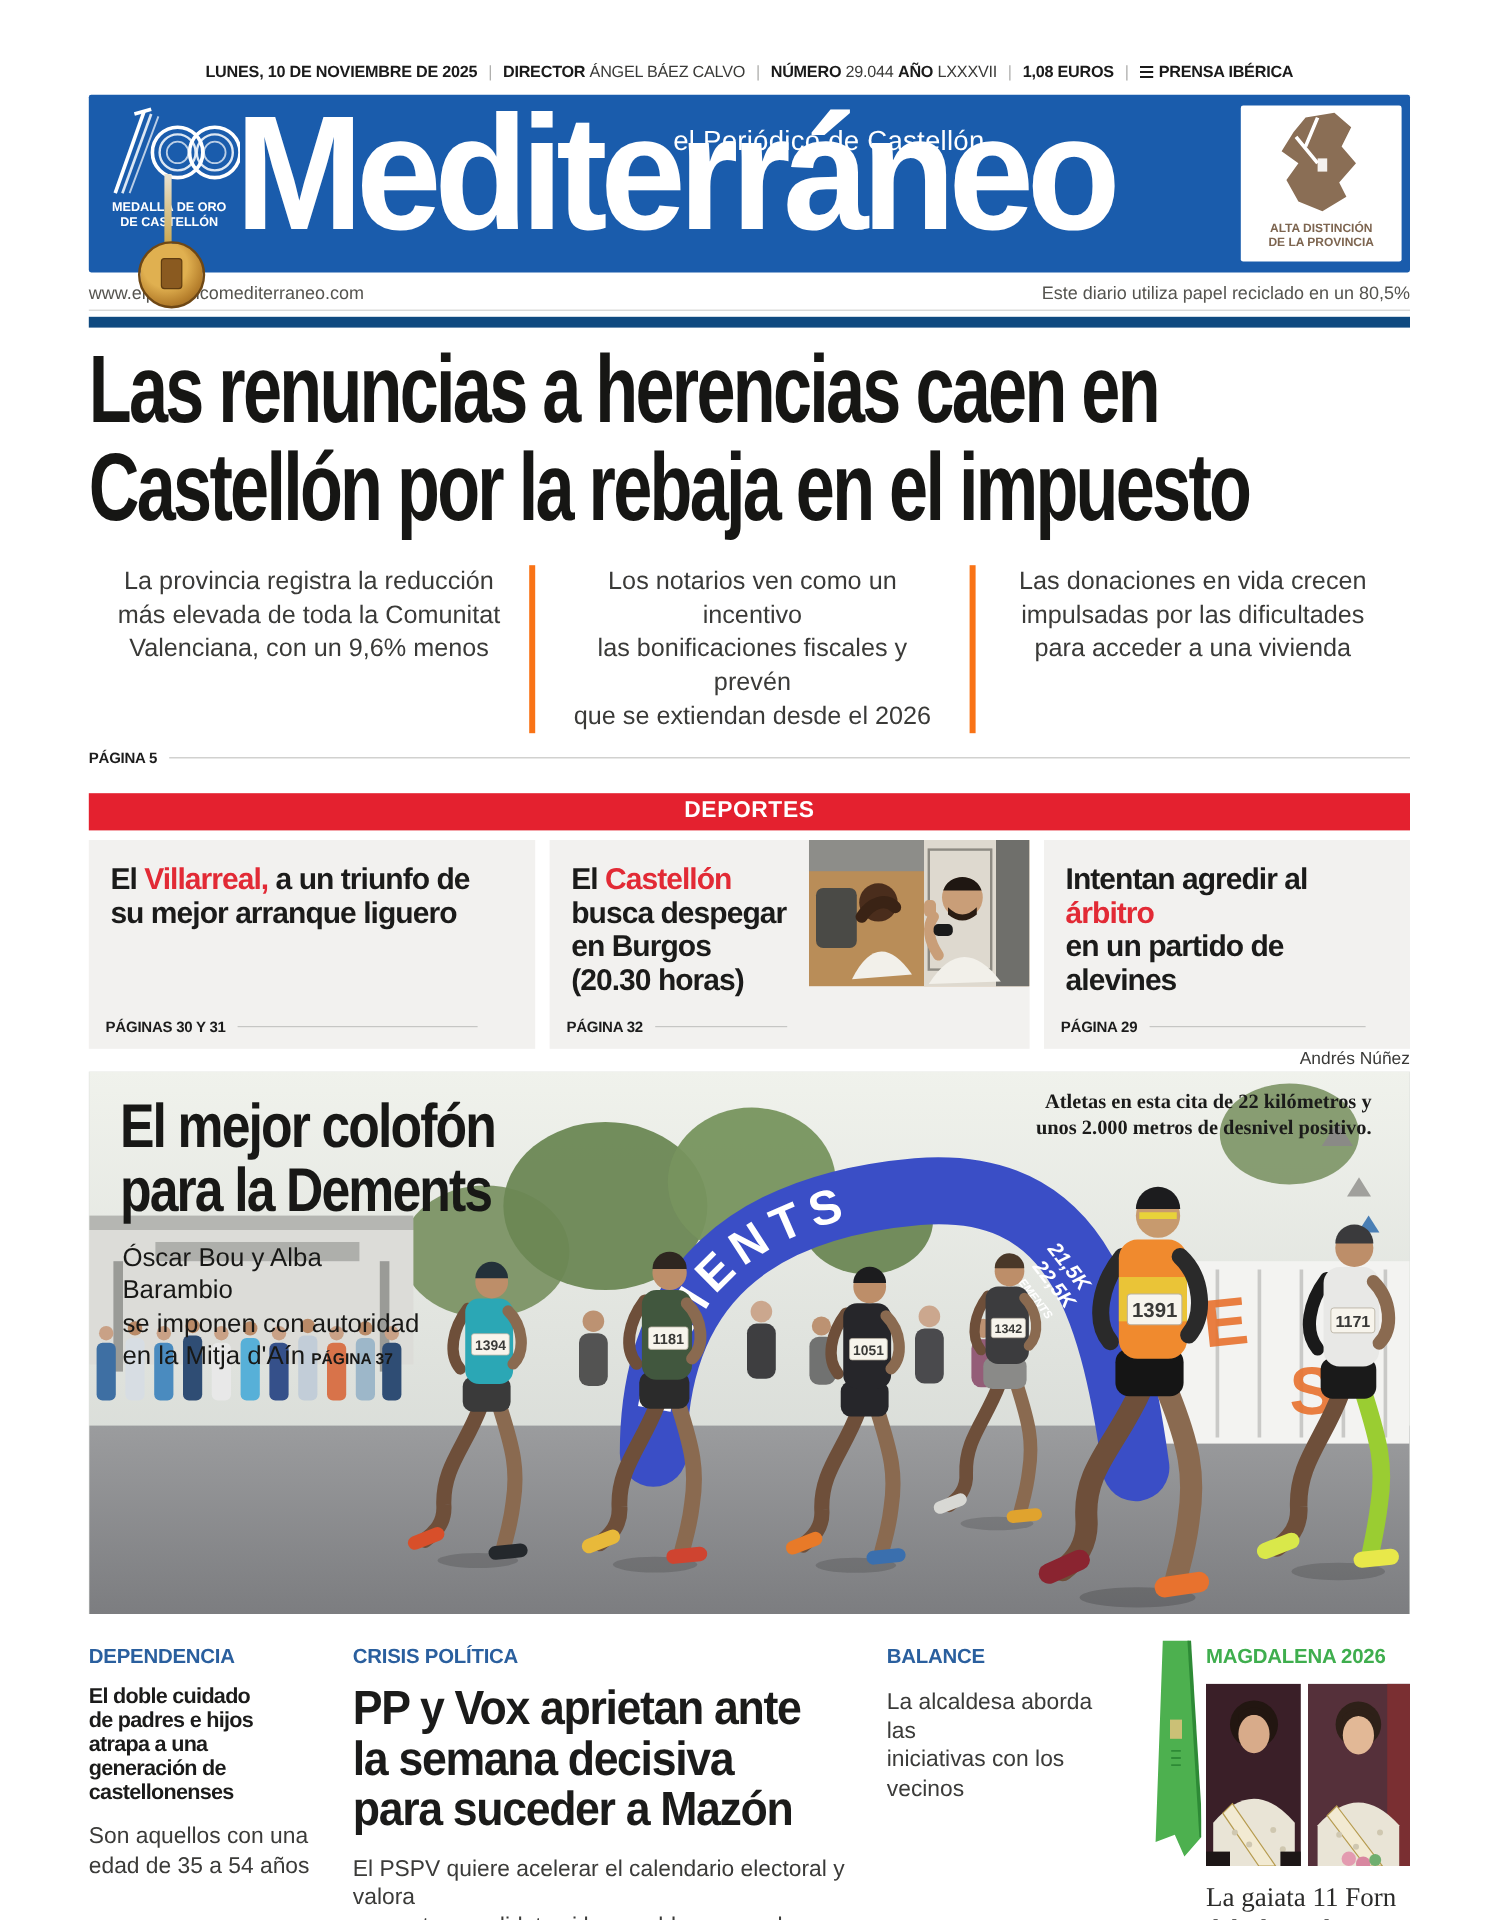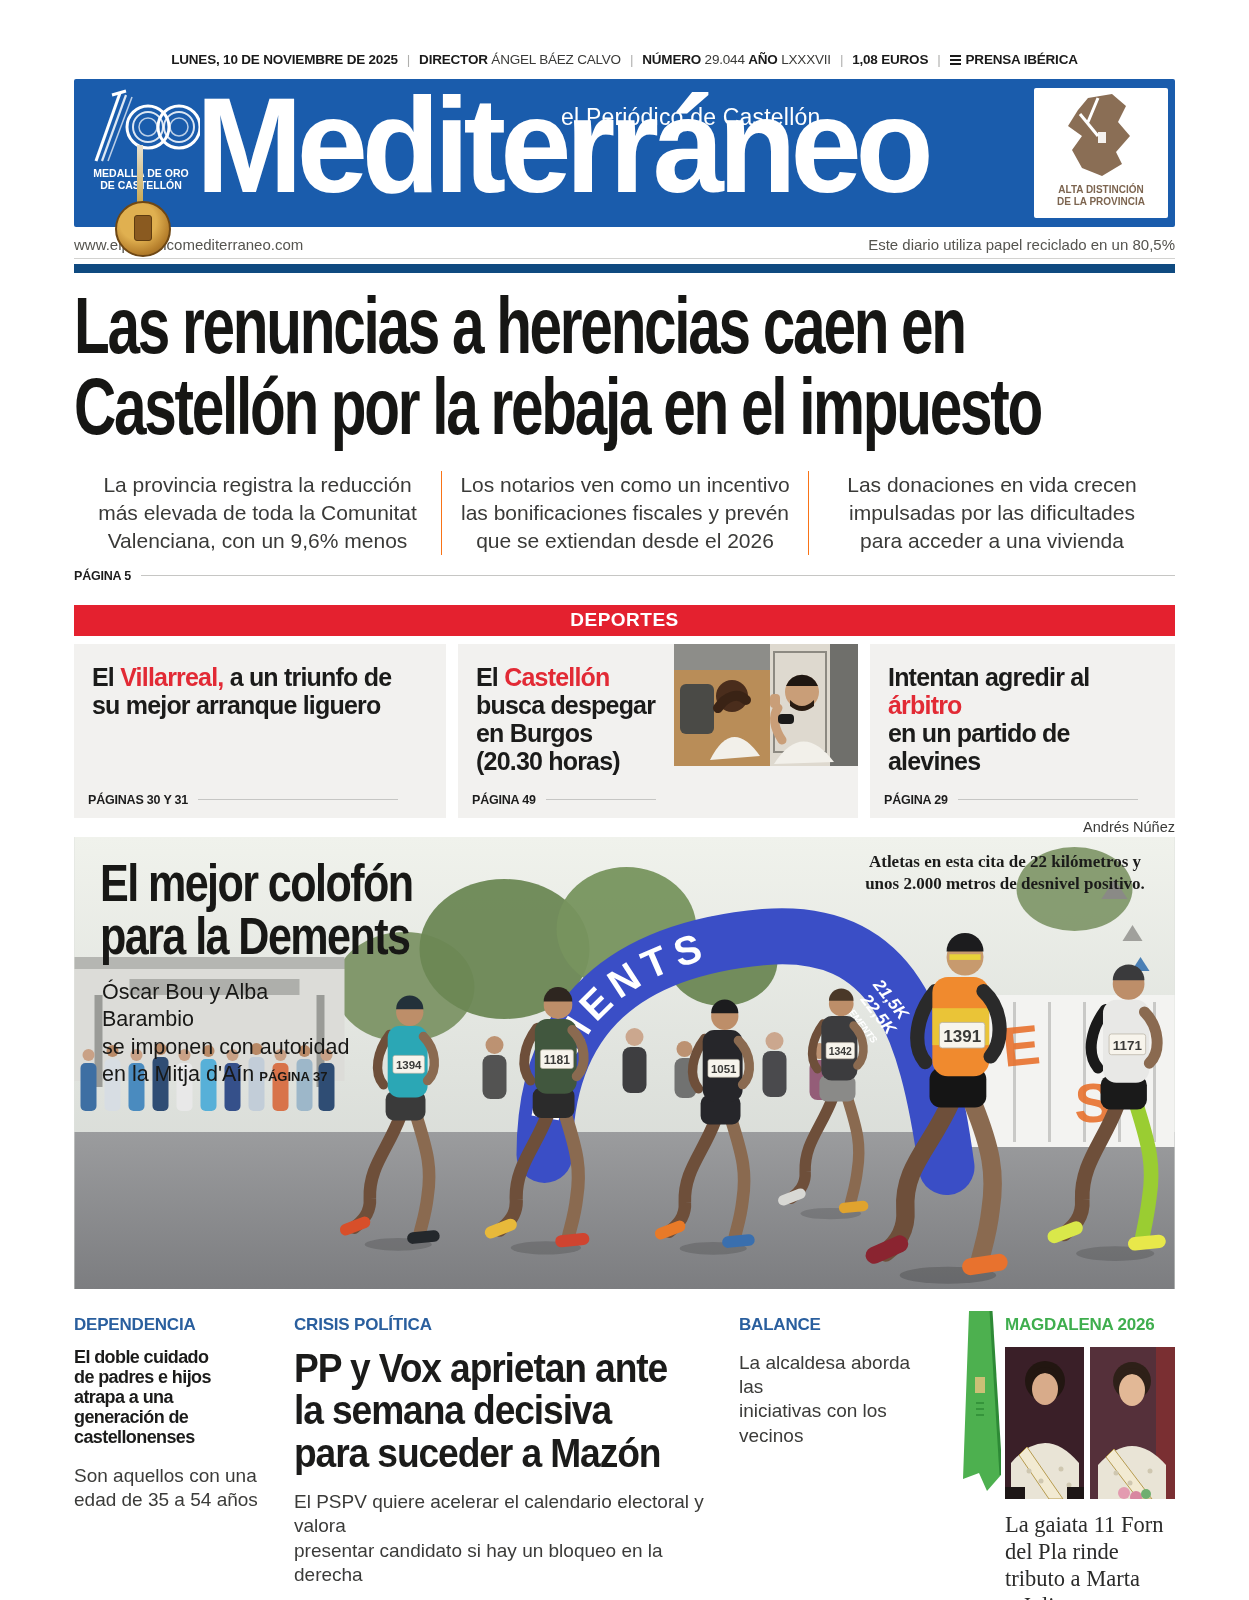--- a/index.html
+++ b/index.html
@@ -40,21 +40,21 @@
 
   
   .lead{margin-top:12px;}
   .lead-line{display:block;}
   .condX{display:inline-block;white-space:nowrap;transform-origin:0 50%;}
   .lead-line .condX{font-size:77px;font-weight:bold;letter-spacing:-3px;color:#161614;
                     transform:scaleX(0.76) scaleY(1.04);line-height:81px;}
   .standfirst-row{margin-top:24px;display:grid;grid-template-columns:1fr 1fr 1fr;}
   .standfirst{font-size:21px;line-height:1.33;color:#3a3a38;text-align:center;white-space:pre-line;
               padding:0 18px;}
-  .standfirst + .standfirst{border-left:1px solid #f97316;}
+  .standfirst + .standfirst{border-left:5px solid #f97316;}
   .page-ref{display:flex;align-items:center;gap:10px;margin-top:14px;}
   .page-ref .lbl{font-size:12.5px;font-weight:bold;color:#1c1c1c;letter-spacing:-0.2px;white-space:nowrap;}
   .page-ref .line{flex:1;border-top:1.5px solid #c6c6c4;}
 
   
   .dep-band{margin-top:22px;height:31px;background:#e4212f;color:#fff;display:flex;align-items:center;
             justify-content:center;font-size:19px;font-weight:bold;letter-spacing:0.5px;}
   .teaser-row{margin-top:8px;display:grid;grid-template-columns:372px 400px 305px;gap:12px;}
   .teaser{background:#f2f1ef;padding:15px 14px 11px;display:flex;flex-direction:column;min-height:92px;
           position:relative;box-sizing:border-box;}
@@ -68,21 +68,21 @@
 
   
   .feature{position:relative;margin-top:2px;height:452px;background:#dfe2de;overflow:hidden;}
   .feature svg.scene{position:absolute;inset:0;display:block;}
   .feat-head{position:absolute;left:26px;top:20px;z-index:3;}
   .feat-head .condX{font-size:49px;font-weight:bold;letter-spacing:-1.8px;color:#181816;
                     transform:scaleX(0.88) scaleY(1.05);line-height:53px;display:block;}
   .feat-sub{position:absolute;left:28px;top:142px;z-index:3;width:260px;font-size:21.5px;line-height:1.28;
             color:#181816;white-space:pre-line;}
   .feat-sub .pg{font-size:13px;font-weight:bold;margin-left:5px;}
-  .feat-caption{position:absolute;right:20px;top:14px;z-index:3;width:300px;text-align:center;
+  .feat-caption{position:absolute;right:32px;top:14px;z-index:3;width:300px;text-align:right;
                 font-family:"Liberation Serif",serif;font-weight:bold;font-size:17px;line-height:1.3;
                 color:#1b1b1a;white-space:pre-line;}
 
   
   .bottom-grid{margin-top:26px;display:grid;grid-template-columns:190px 415px 190px 216px;
                justify-content:space-between;}
   .kicker{font-size:17px;font-weight:bold;color:#2a5f9e;letter-spacing:-0.2px;margin-bottom:12px;}
   .kicker.green{color:#3fae4e;}
   .story h3{margin:0;font-weight:bold;color:#1b1b1a;white-space:pre-line;}
   .story.small h3{font-size:18px;line-height:1.12;letter-spacing:-0.6px;}
@@ -190,21 +190,21 @@
 su mejor arranque liguero</span></h3>
         <div class="page-ref">
           <span class="lbl">PÁGINAS 30 Y 31</span>
           <span class="line" style="flex:0 0 200px"></span>
         </div>
       </article>
       <article class="teaser with-photo">
         <h3><span>El </span><span class="hl">Castellón</span><span> busca despegar
 en Burgos (20.30 horas)</span></h3>
         <div class="page-ref">
-          <span class="lbl">PÁGINA 49</span>
+          <span class="lbl">PÁGINA 32</span>
           <span class="line" style="flex:0 0 110px"></span>
         </div>
         <div class="teaser-photo">
           <svg width="184" height="122" viewBox="0 0 184 122">
             <rect width="184" height="122" fill="#b98d58"></rect>
             <rect x="96" y="0" width="60" height="122" fill="#ded9cf"></rect>
             <rect x="100" y="8" width="52" height="100" fill="none" stroke="#8d8a82" stroke-width="2"></rect>
             <rect x="156" y="0" width="28" height="122" fill="#6f6f6b"></rect>
             <rect x="0" y="0" width="96" height="26" fill="#8d8d89"></rect>
             <rect x="6" y="40" width="34" height="50" rx="6" fill="#4a4a46"></rect>

